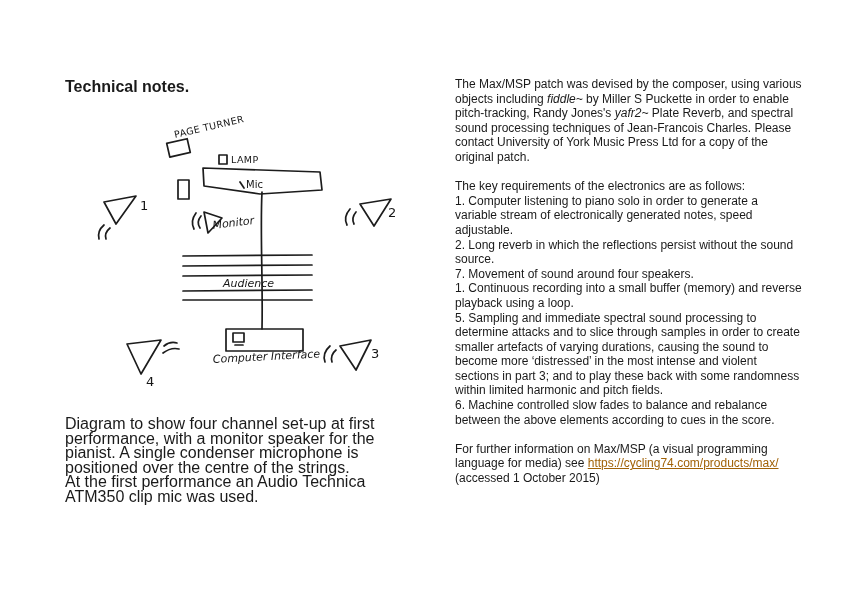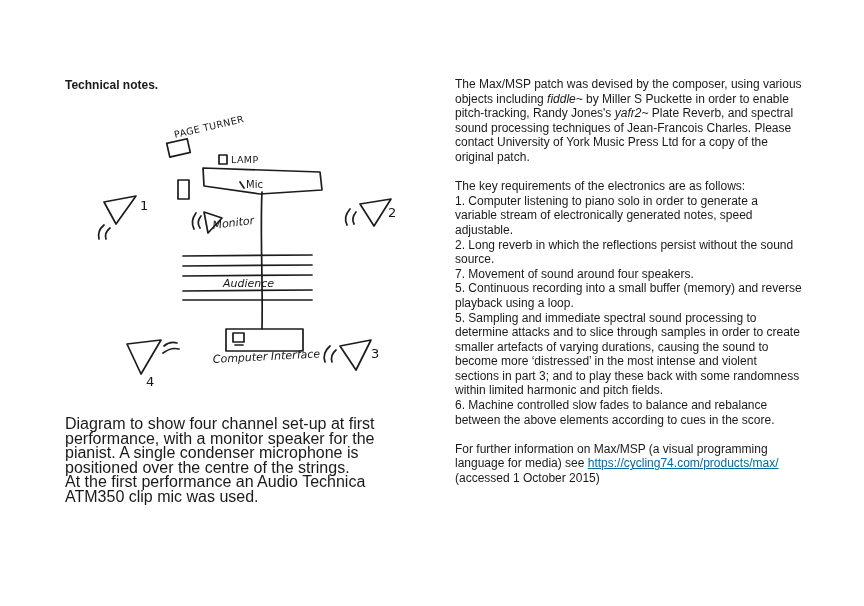--- a/index.html
+++ b/index.html
@@ -8,37 +8,37 @@
     width: 864px; height: 606px;
     font-family: "Liberation Sans", sans-serif;
     color: #1a1a1a;
     position: relative;
     overflow: hidden;
   }
   .page { position: relative; width: 864px; height: 606px; background: #fff; }
 
   .heading {
     position: absolute; left: 65px; top: 78px;
-    font-size: 12px; font-weight: bold;
+    font-size: 16px; font-weight: bold;
   }
 
   .diagram { position: absolute; left: 92px; top: 110px; }
 
   .caption {
     position: absolute; left: 65px; top: 417px; width: 352px;
     font-size: 16px; line-height: 14.6px;
   }
 
   .col-right {
     position: absolute; left: 455px; top: 77px; width: 348px;
     font-size: 12px; line-height: 14.6px;
   }
   .col-right .para { margin: 0 0 14.6px 0; }
   .req-block { margin: 0 0 14.6px 0; }
-  .link { color: #0369a1; text-decoration: underline; cursor: pointer; word-break: keep-all; }
+  .link { color: #a16207; text-decoration: underline; cursor: pointer; word-break: keep-all; }
   i { font-style: italic; }
 
   
   svg text { font-family: "DejaVu Sans", sans-serif; fill: #161616; }
   .hand-caps  { font-size: 9.5px; letter-spacing: 0.4px; }
   .hand-small { font-size: 10px; }
   .hand-italic{ font-size: 11px; font-style: italic; }
   .spk-num    { font-size: 13px; }
 </style>
 </head>
@@ -122,21 +122,21 @@
 
   <div class="col-right">
 
     <p class="para"><span>The Max/MSP patch was devised by the composer, using various objects including </span><i>fiddle~</i><span> by Miller S Puckette in order to enable pitch-tracking, Randy Jones's </span><i>yafr2~</i><span> Plate Reverb, and spectral sound processing techniques of Jean-Francois Charles. Please contact University of York Music Press Ltd for a copy of the original patch.</span></p>
 
     <div class="req-block">
       <div>The key requirements of the electronics are as follows:</div>
       <div>1. Computer listening to piano solo in order to generate a variable stream of electronically generated notes, speed adjustable.</div>
       <div>2. Long reverb in which the reflections persist without the sound source.</div>
       <div>7. Movement of sound around four speakers.</div>
-      <div>5. Continuous recording into a small buffer (memory) and reverse playback using a loop.</div>
+      <div>1. Continuous recording into a small buffer (memory) and reverse playback using a loop.</div>
       <div>5. Sampling and immediate spectral sound processing to determine attacks and to slice through samples in order to create smaller artefacts of varying durations, causing the sound to become more ‘distressed’ in the most intense and violent sections in part 3; and to play these back with some randomness within limited harmonic and pitch fields.</div>
       <div>6. Machine controlled slow fades to balance and rebalance between the above elements according to cues in the score.</div>
     </div>
 
     <p class="para"><span>For further information on Max/MSP (a visual programming language for media) see </span><a class="link">https://cycling74.com/products/max/</a><span> (accessed 1 October 2015)</span></p>
   </div>
 
 </div>
 
 </body></html>

